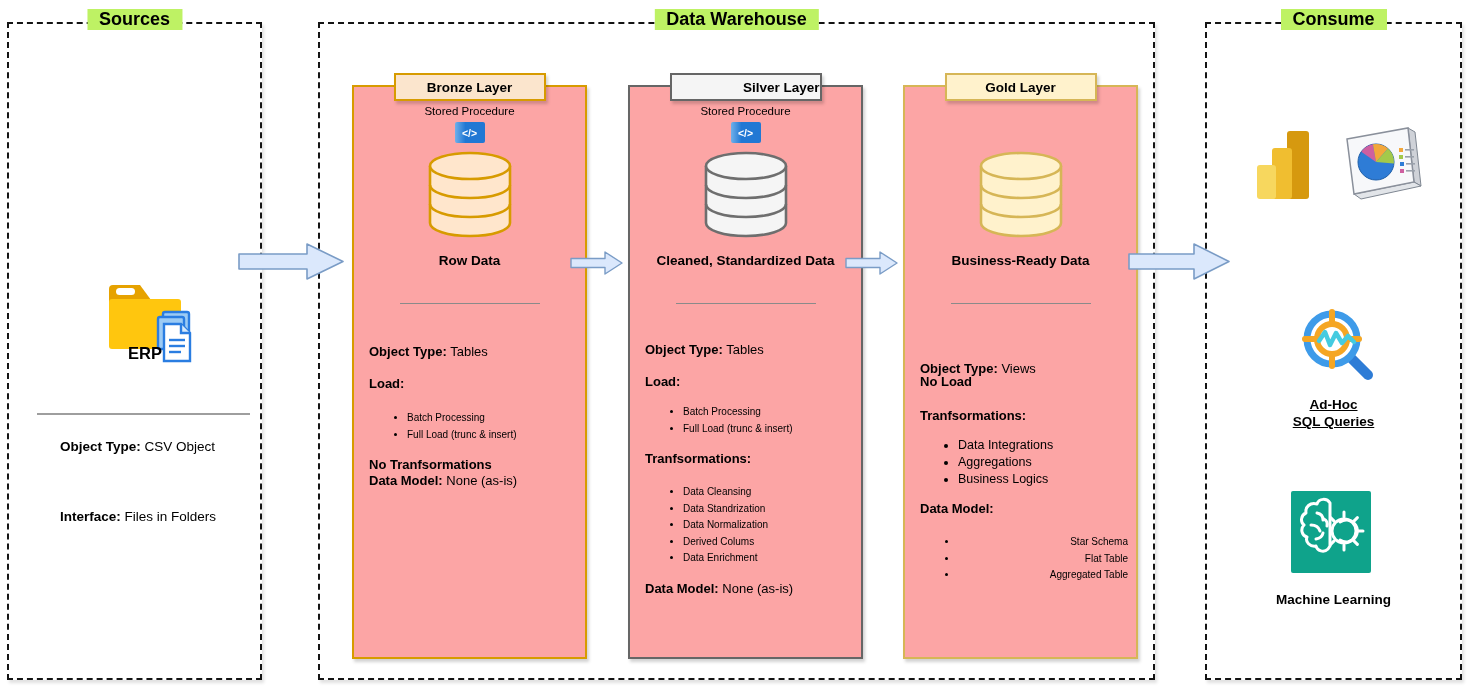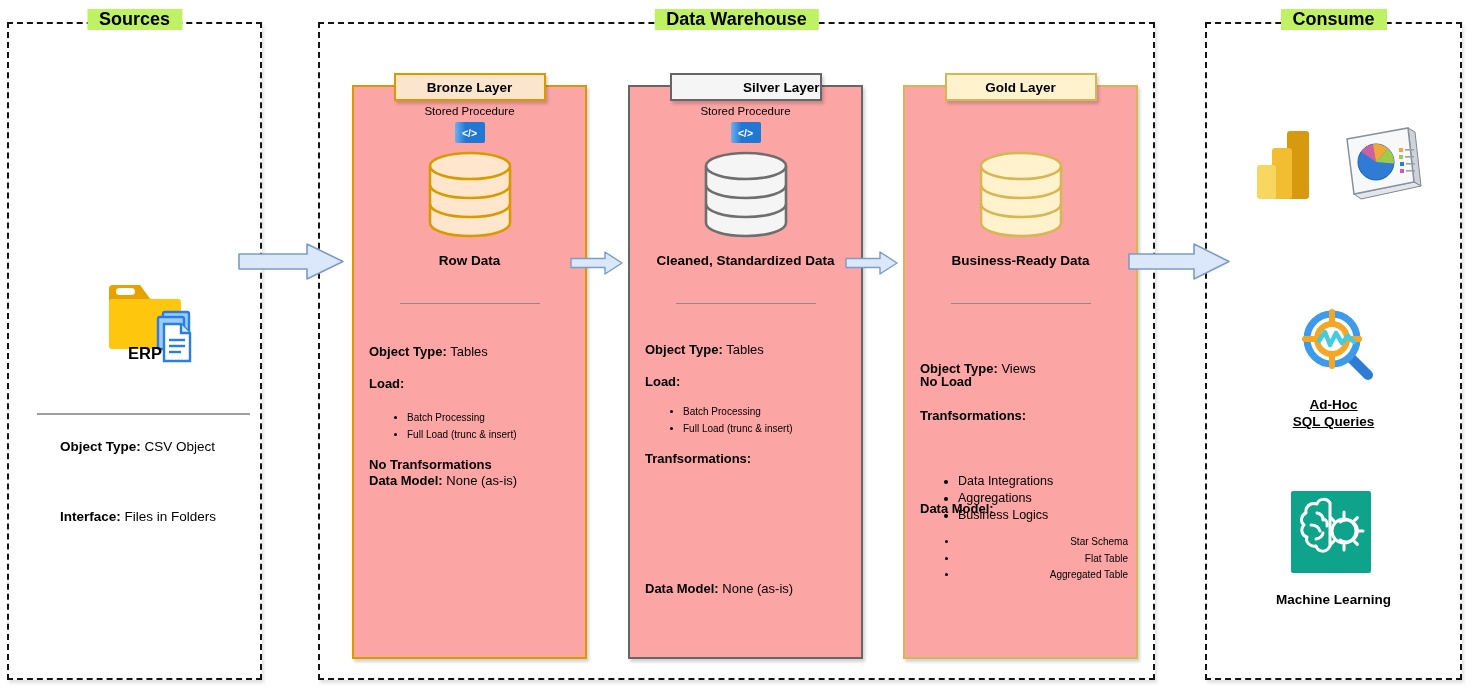--- a/index.html
+++ b/index.html
@@ -159,20 +159,27 @@
     <div class="row" style="top:255px;">
       <span class="b">Object Type:</span>
       <span>Tables</span>
     </div>
     <div class="row b" style="top:287px;">Load:</div>
     <ul class="bl row" style="top:316px;">
       <li>Batch Processing</li>
       <li>Full Load (trunc &amp; insert)</li>
     </ul>
     <div class="row b" style="top:364px;">Tranfsormations:</div>
+    <ul class="bl bl-sm row" style="top:397px;">
+      <li>Data Cleansing</li>
+      <li>Data Standrization</li>
+      <li>Data Normalization</li>
+      <li>Derived Colums</li>
+      <li>Data Enrichment</li>
+    </ul>
     <div class="row" style="top:494px;">
       <span class="b">Data Model:</span>
       <span>None (as-is)</span>
     </div>
   </div>
 
   <div id="gold" class="layer">
     <div class="layer-header">Gold Layer</div>
     <span class="db-icon">
       <svg width="84" height="88" viewBox="0 0 84 88">
@@ -184,21 +191,21 @@
     </span>
     <div class="layer-data-label">Business-Ready Data</div>
     <div class="layer-divider"></div>
 
     <div class="row" style="top:255px;margin-top:19px;">
       <span class="b">Object Type:</span>
       <span>Views</span>
     </div>
     <div class="row b" style="top:287px;">No Load</div>
     <div class="row b" style="top:321px;">Tranfsormations:</div>
-    <ul class="bl bl-md row" style="top:350px;margin-top:36px;">
+    <ul class="bl bl-md row" style="top:350px;">
       <li>Data Integrations</li>
       <li>Aggregations</li>
       <li>Business Logics</li>
     </ul>
     <div class="row b" style="top:414px;">Data Model:</div>
     <ul class="bl bl-sm row" style="top:447px;text-align:right;">
       <li>Star Schema</li>
       <li>Flat Table</li>
       <li>Aggregated Table</li>
     </ul>

